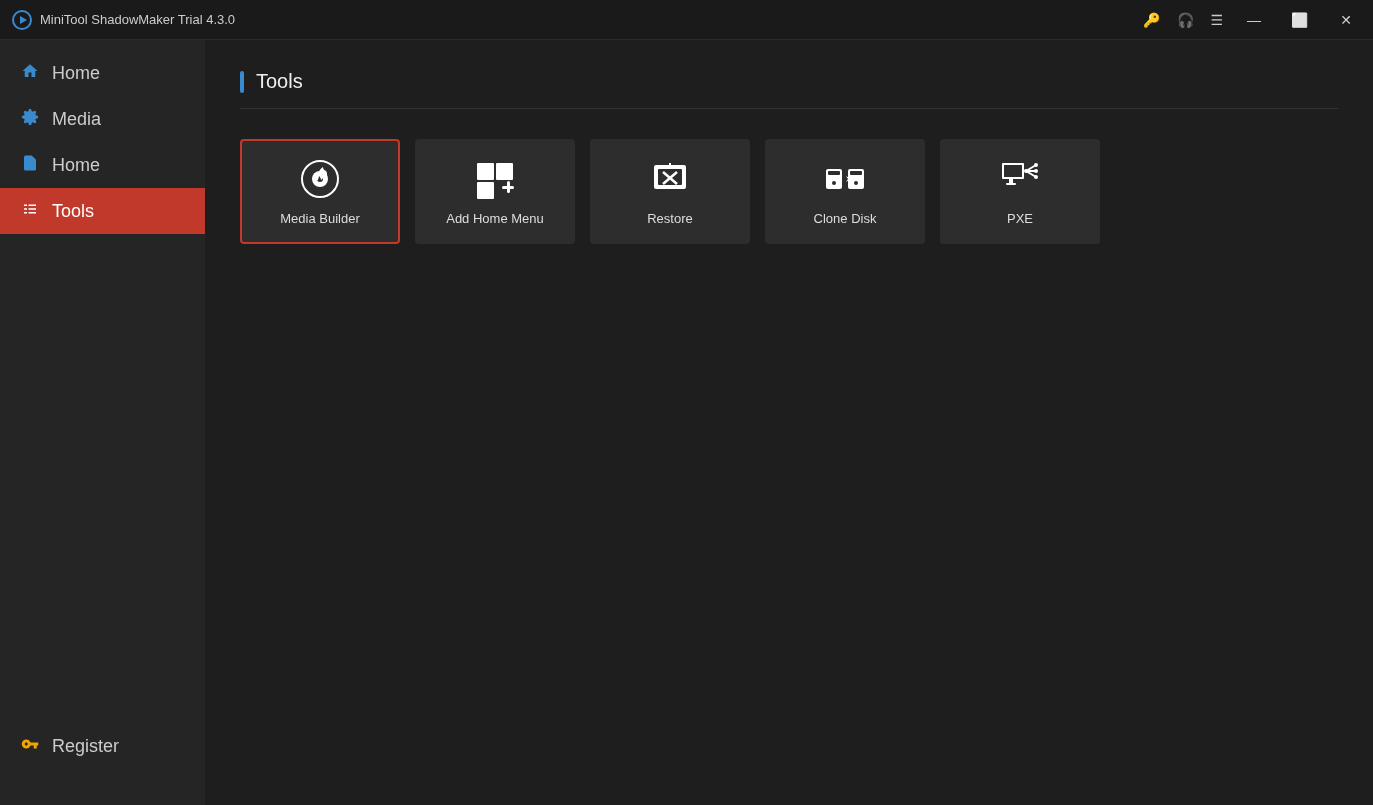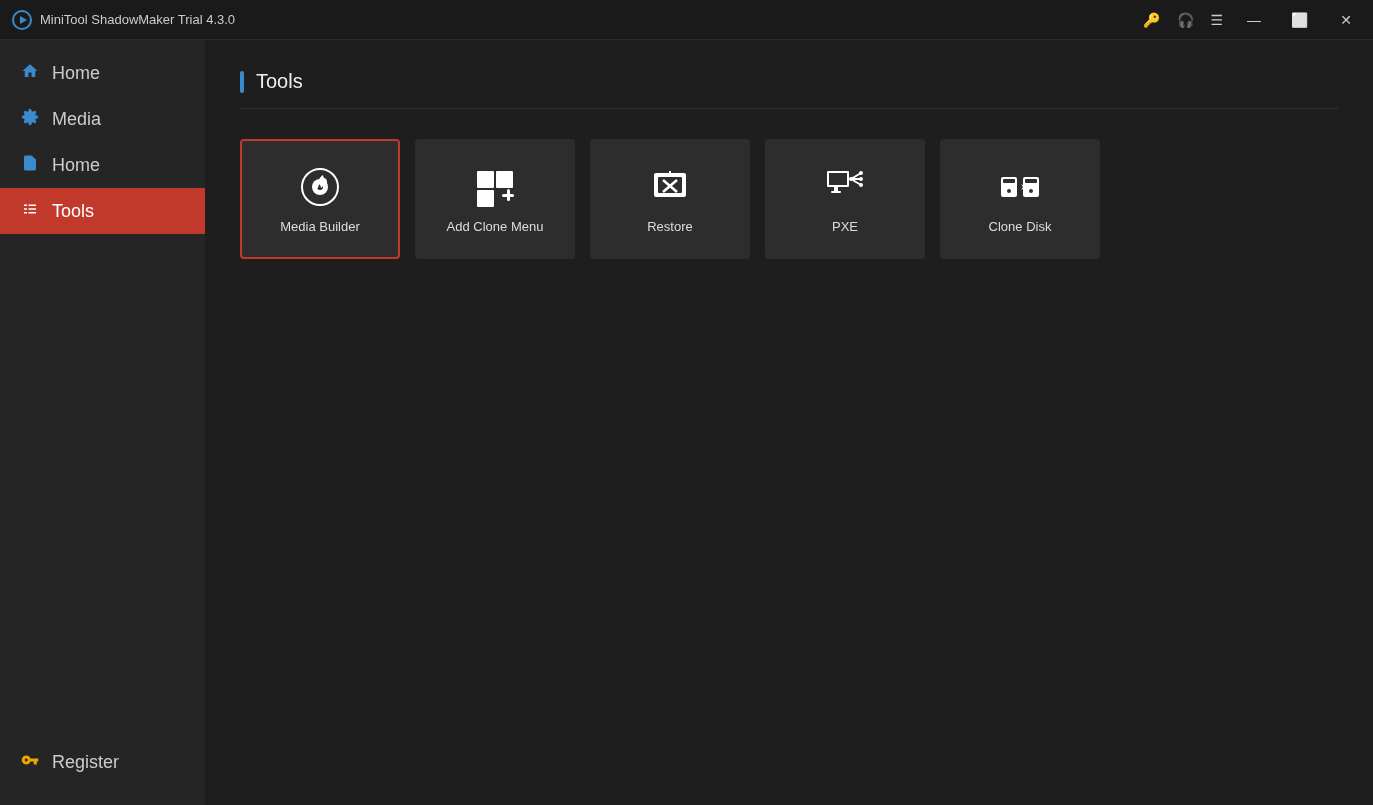--- a/index.html
+++ b/index.html
@@ -83,21 +83,21 @@
       background: #c0392b;
       color: #fff;
     }
     .sidebar-icon {
       font-size: 16px;
       width: 20px;
       text-align: center;
     }
     .sidebar-bottom {
       margin-top: auto;
-      padding-bottom: 20px;
+      padding-bottom: 36px;
     }
 
     
     .content {
       flex: 1;
       background: #1e1e1e;
       padding: 30px 35px;
       overflow-y: auto;
     }
     .page-header {
@@ -121,21 +121,21 @@
     }
 
     
     .tools-grid {
       display: flex;
       flex-wrap: wrap;
       gap: 15px;
     }
     .tool-card {
       width: 160px;
-      height: 120px;
+      height: 105px;
       background: #2d2d2d;
       border-radius: 4px;
       display: flex;
       flex-direction: column;
       align-items: center;
       justify-content: center;
       cursor: pointer;
       gap: 10px;
       border: 2px solid transparent;
       transition: border-color 0.15s;
@@ -250,33 +250,48 @@
 
       <div class="tool-card">
         <svg viewBox="0 0 44 44">
           <rect x="4" y="6" width="17" height="17" rx="1" fill="white"></rect>
           <rect x="23" y="6" width="17" height="17" rx="1" fill="white"></rect>
           <rect x="4" y="25" width="17" height="17" rx="1" fill="white"></rect>
 
           <rect x="29" y="29" width="12" height="3" rx="1.5" fill="white"></rect>
           <rect x="34" y="24" width="3" height="12" rx="1.5" fill="white"></rect>
         </svg>
-        <span class="tool-card-label">Add Clone Menu</span>
+        <span class="tool-card-label">Add Home Menu</span>
       </div>
 
       <div class="tool-card">
         <svg viewBox="0 0 44 44">
           <rect x="6" y="8" width="32" height="24" rx="2" fill="white"></rect>
           <rect x="10" y="12" width="24" height="16" rx="1" fill="#2d2d2d"></rect>
           <line x1="22" y1="8" x2="22" y2="6" stroke="white" stroke-width="2"></line>
 
           <line x1="15" y1="15" x2="29" y2="27" stroke="white" stroke-width="2.5"></line>
           <line x1="29" y1="15" x2="15" y2="27" stroke="white" stroke-width="2.5"></line>
         </svg>
         <span class="tool-card-label">Restore</span>
+      </div>
+
+      <div class="tool-card">
+        <svg viewBox="0 0 44 44">
+
+          <rect x="3" y="12" width="16" height="20" rx="2" fill="white"></rect>
+          <rect x="5" y="14" width="12" height="4" rx="1" fill="#2d2d2d"></rect>
+          <circle cx="11" cy="26" r="2" fill="#2d2d2d"></circle>
+
+          <path d="M21 22 h4 l-2-3 5 3 -5 3 2-3h-4z" fill="white"></path>
+          <rect x="25" y="12" width="16" height="20" rx="2" fill="white"></rect>
+          <rect x="27" y="14" width="12" height="4" rx="1" fill="#2d2d2d"></rect>
+          <circle cx="33" cy="26" r="2" fill="#2d2d2d"></circle>
+        </svg>
+        <span class="tool-card-label">Clone Disk</span>
       </div>
 
       <div class="tool-card">
         <svg viewBox="0 0 44 44">
 
           <rect x="4" y="6" width="22" height="16" rx="1" fill="white"></rect>
           <rect x="6" y="8" width="18" height="12" fill="#2d2d2d"></rect>
           <rect x="11" y="22" width="4" height="4" fill="white"></rect>
           <rect x="8" y="26" width="10" height="2" rx="1" fill="white"></rect>
 
@@ -284,31 +299,16 @@
           <line x1="28" y1="14" x2="38" y2="14" stroke="white" stroke-width="2"></line>
           <line x1="28" y1="14" x2="38" y2="20" stroke="white" stroke-width="2"></line>
           <circle cx="38" cy="8" r="2" fill="white"></circle>
           <circle cx="38" cy="14" r="2" fill="white"></circle>
           <circle cx="38" cy="20" r="2" fill="white"></circle>
           <circle cx="28" cy="14" r="2" fill="white"></circle>
         </svg>
         <span class="tool-card-label">PXE</span>
       </div>
 
-      <div class="tool-card">
-        <svg viewBox="0 0 44 44">
-
-          <rect x="3" y="12" width="16" height="20" rx="2" fill="white"></rect>
-          <rect x="5" y="14" width="12" height="4" rx="1" fill="#2d2d2d"></rect>
-          <circle cx="11" cy="26" r="2" fill="#2d2d2d"></circle>
-
-          <path d="M21 22 h4 l-2-3 5 3 -5 3 2-3h-4z" fill="white"></path>
-          <rect x="25" y="12" width="16" height="20" rx="2" fill="white"></rect>
-          <rect x="27" y="14" width="12" height="4" rx="1" fill="#2d2d2d"></rect>
-          <circle cx="33" cy="26" r="2" fill="#2d2d2d"></circle>
-        </svg>
-        <span class="tool-card-label">Clone Disk</span>
-      </div>
-
 
     </div>
   </div>
 </div>
 
 </body></html>

